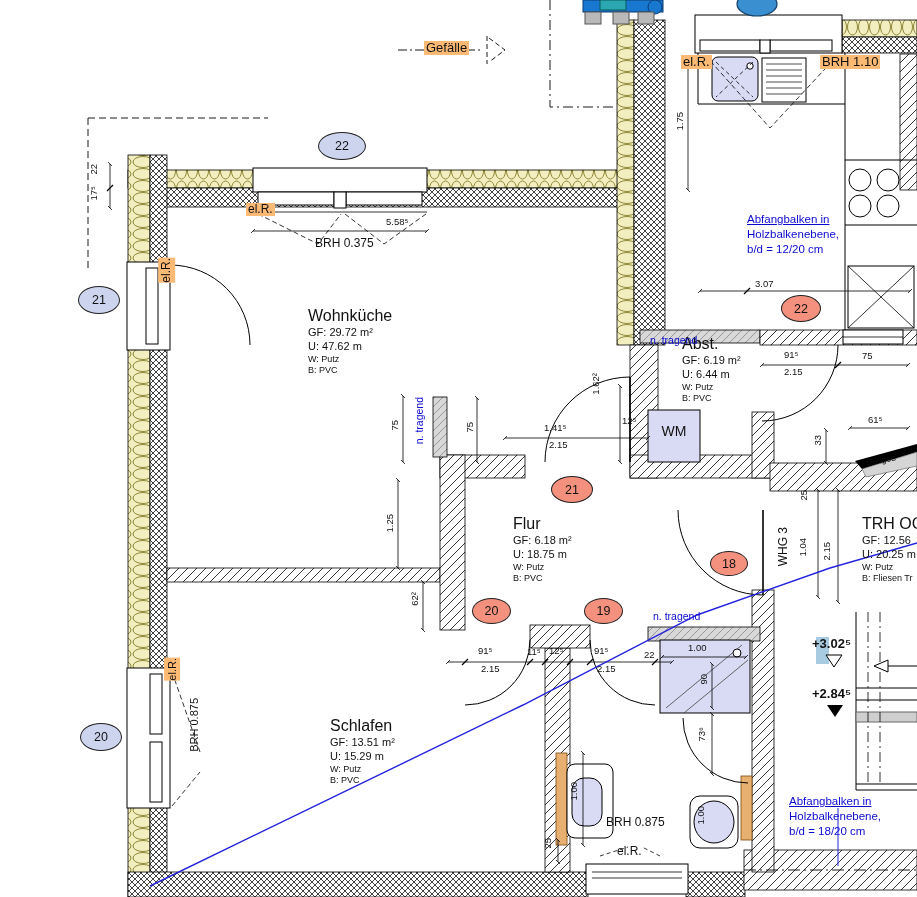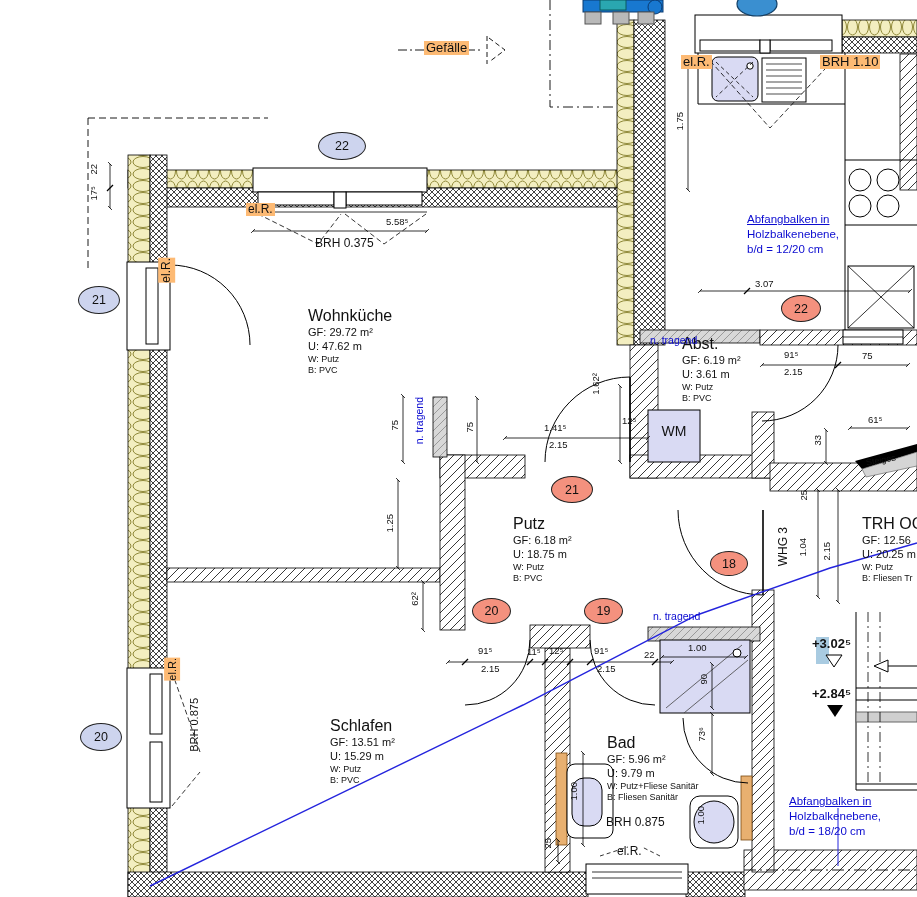--- a/index.html
+++ b/index.html
@@ -242,44 +242,37 @@
 <div class="room" style="left:308px;top:306px">
   <div class="rn">Wohnküche</div>
   <div class="rm">GF: 29.72 m²</div>
   <div class="rm">U: 47.62 m</div>
   <div class="rs">W: Putz</div>
   <div class="rs">B: PVC</div>
 </div>
 <div class="room" style="left:682px;top:334px">
   <div class="rn">Abst.</div>
   <div class="rm">GF: 6.19 m²</div>
-  <div class="rm">U: 3.61 m</div>
+  <div class="rm">U: 6.44 m</div>
   <div class="rs">W: Putz</div>
   <div class="rs">B: PVC</div>
 </div>
 <div class="room" style="left:513px;top:514px">
-  <div class="rn">Putz</div>
+  <div class="rn">Flur</div>
   <div class="rm">GF: 6.18 m²</div>
   <div class="rm">U: 18.75 m</div>
   <div class="rs">W: Putz</div>
   <div class="rs">B: PVC</div>
 </div>
 <div class="room" style="left:330px;top:716px">
   <div class="rn">Schlafen</div>
   <div class="rm">GF: 13.51 m²</div>
   <div class="rm">U: 15.29 m</div>
   <div class="rs">W: Putz</div>
   <div class="rs">B: PVC</div>
-</div>
-<div class="room" style="left:607px;top:733px">
-  <div class="rn">Bad</div>
-  <div class="rm">GF: 5.96 m²</div>
-  <div class="rm">U: 9.79 m</div>
-  <div class="rs">W: Putz+Fliese Sanitär</div>
-  <div class="rs">B: Fliesen Sanitär</div>
 </div>
 <div class="room" style="left:862px;top:514px">
   <div class="rn">TRH OG</div>
   <div class="rm">GF: 12.56</div>
   <div class="rm">U: 20.25 m</div>
   <div class="rs">W: Putz</div>
   <div class="rs">B: Fliesen Tr</div>
 </div>
 
 <div class="lbl hl" style="left:424px;top:41px;font-size:13px">Gefälle</div>

